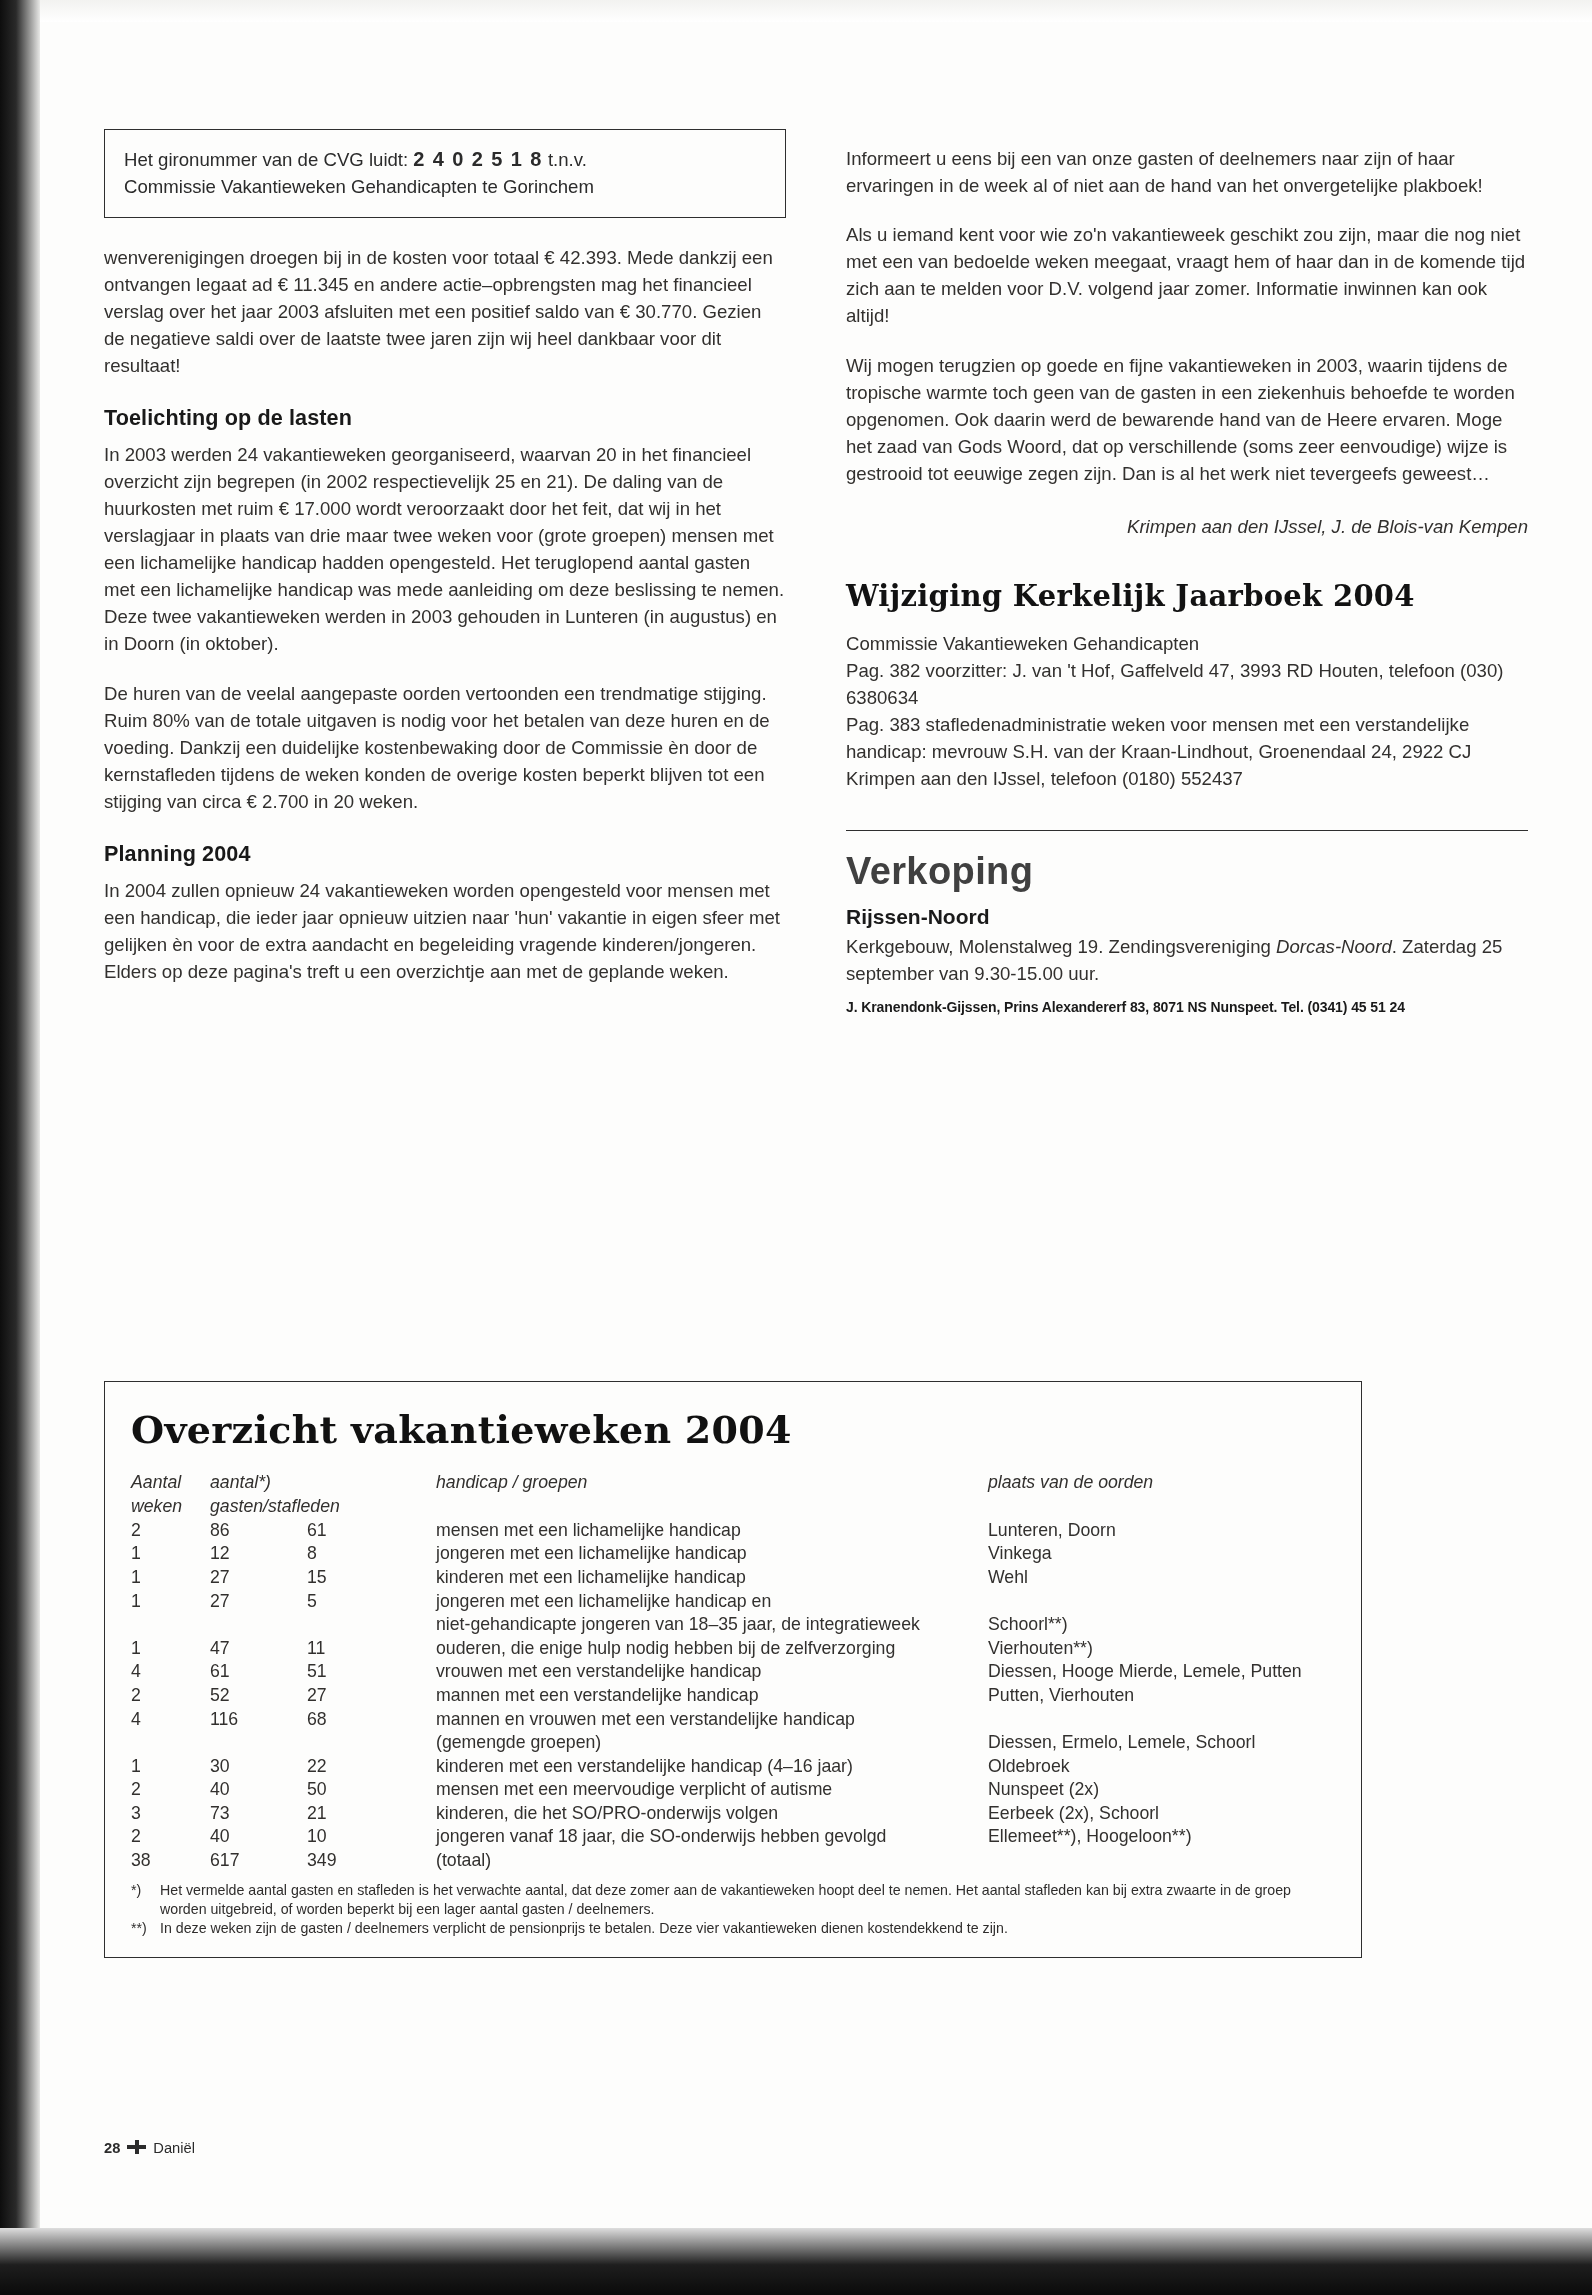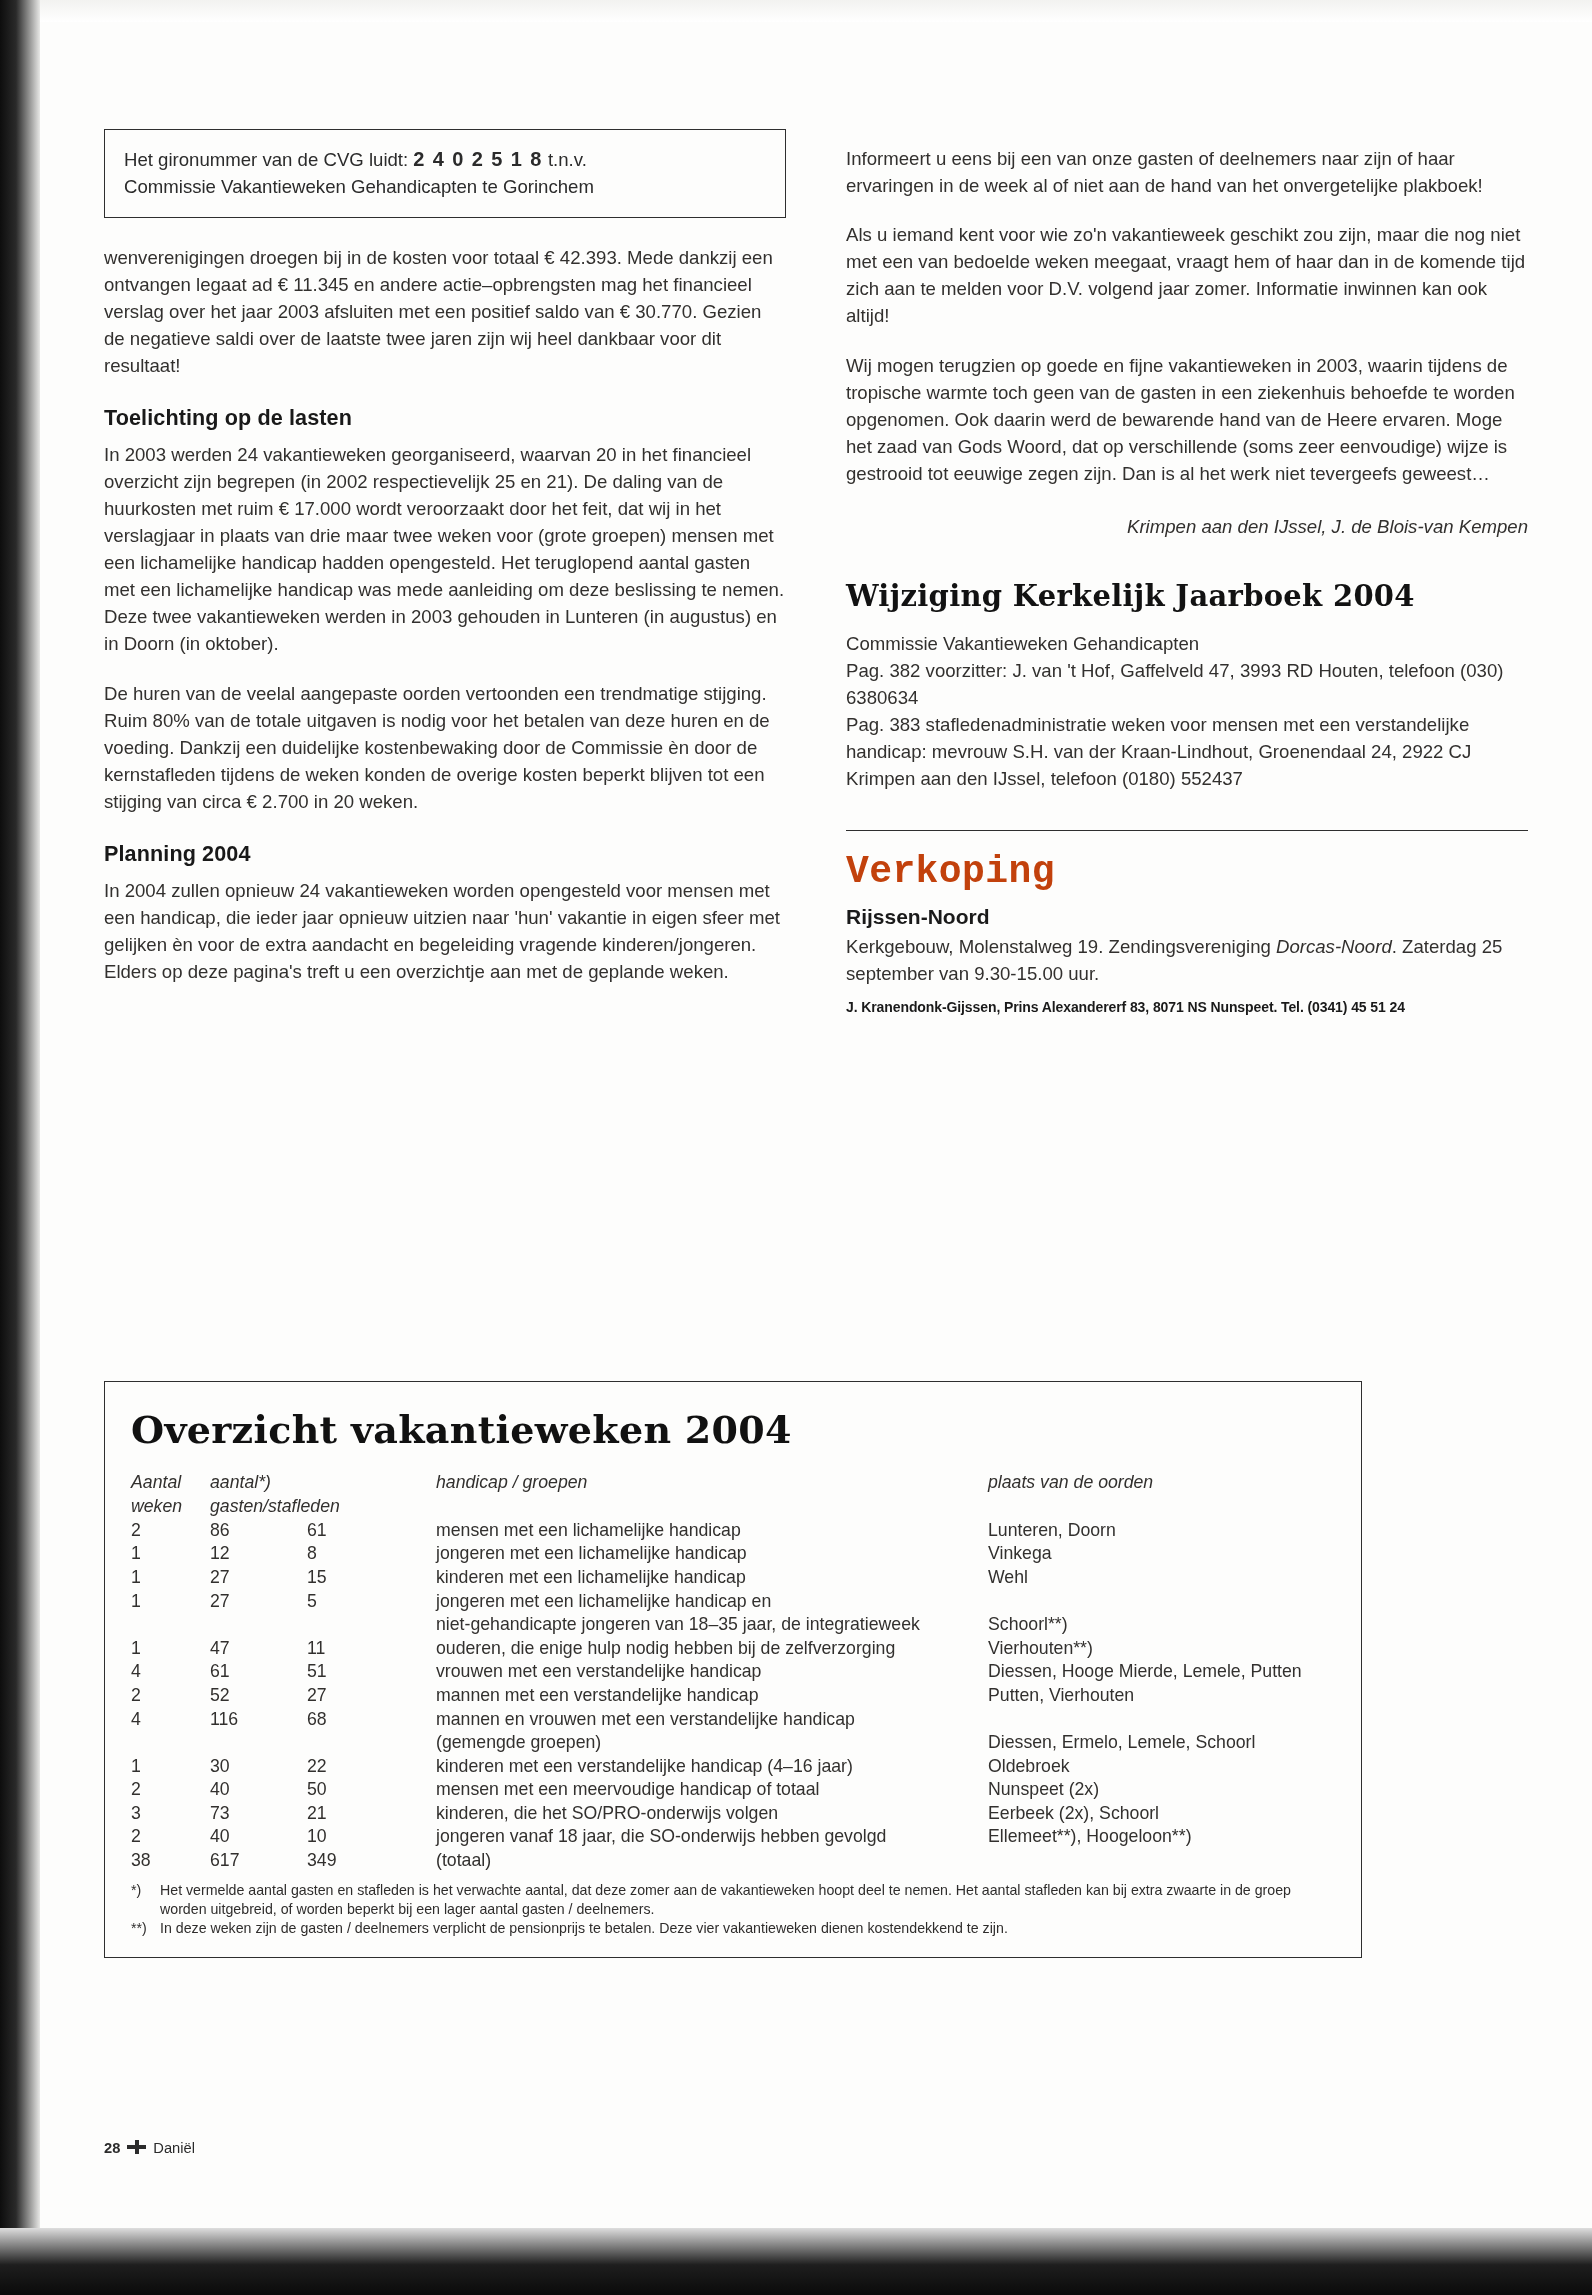--- a/index.html
+++ b/index.html
@@ -98,26 +98,26 @@
     letter-spacing: 0.3px;
     margin: 41px 0 17.3px 0;
     color: #121212;
   }
   .verkoop-box {
     border-top: 1.3px solid #2f2f2f;
     margin-top: 38px;
     padding-top: 14px;
   }
   .verkoop-title {
-    font-family: Liberation Mono, monospace;
+    font-family: Liberation Sans, sans-serif;
     font-size: 38px;
     font-weight: bold;
     letter-spacing: 0.4px;
     margin: 5.2px 0 12px 0;
-    color: #c2410c;
+    color: #404040;
   }
   .verkoop-sub {
     font-size: 21px;
     font-weight: bold;
     margin-bottom: 3.5px;
     color: #1a1a1a;
   }
   .verkoop-foot {
     font-size: 14px;
     font-weight: bold;
@@ -338,21 +338,21 @@
             <td class="c1">1</td>
             <td class="c2">30</td>
             <td class="c3">22</td>
             <td class="c4">kinderen met een verstandelijke handicap (4–16 jaar)</td>
             <td class="c5">Oldebroek</td>
           </tr>
           <tr>
             <td class="c1">2</td>
             <td class="c2">40</td>
             <td class="c3">50</td>
-            <td class="c4">mensen met een meervoudige handicap of totaal</td>
+            <td class="c4">mensen met een meervoudige verplicht of autisme</td>
             <td class="c5">Nunspeet (2x)</td>
           </tr>
           <tr>
             <td class="c1">3</td>
             <td class="c2">73</td>
             <td class="c3">21</td>
             <td class="c4">kinderen, die het SO/PRO-onderwijs volgen</td>
             <td class="c5">Eerbeek (2x), Schoorl</td>
           </tr>
           <tr>

